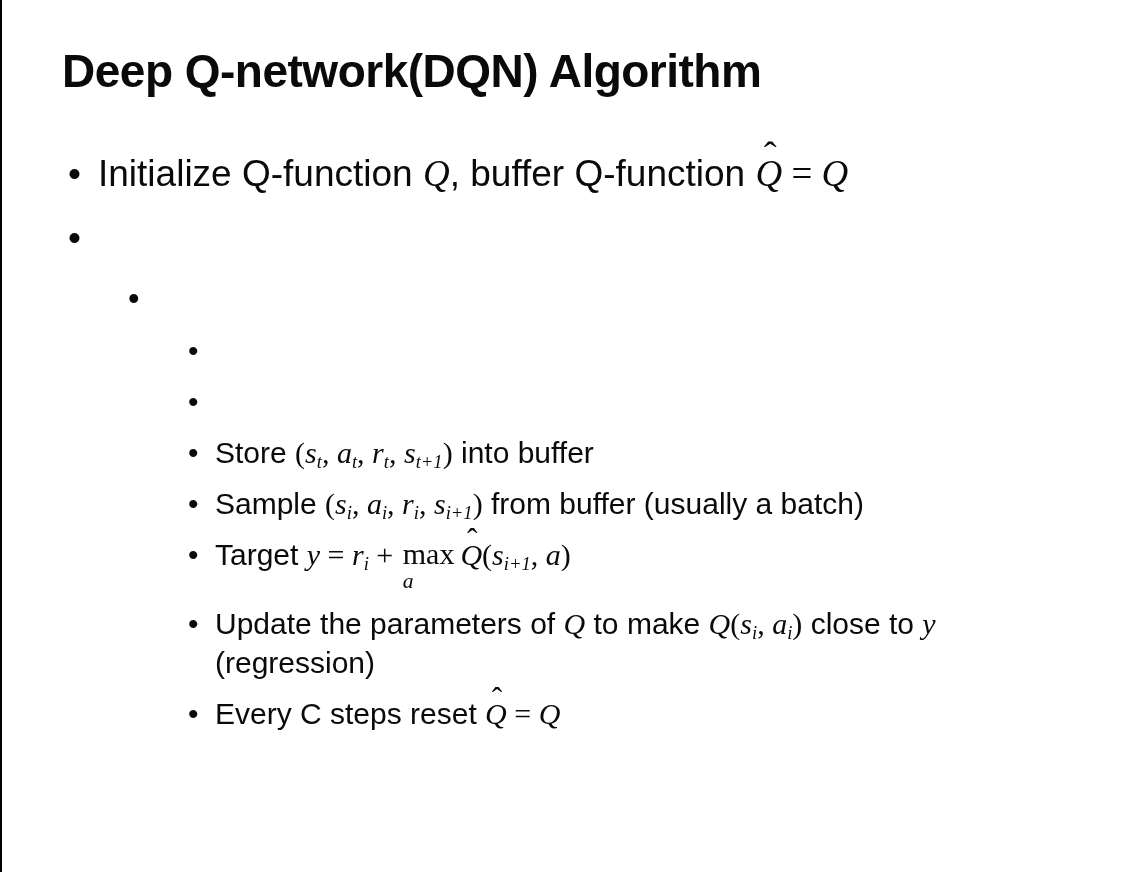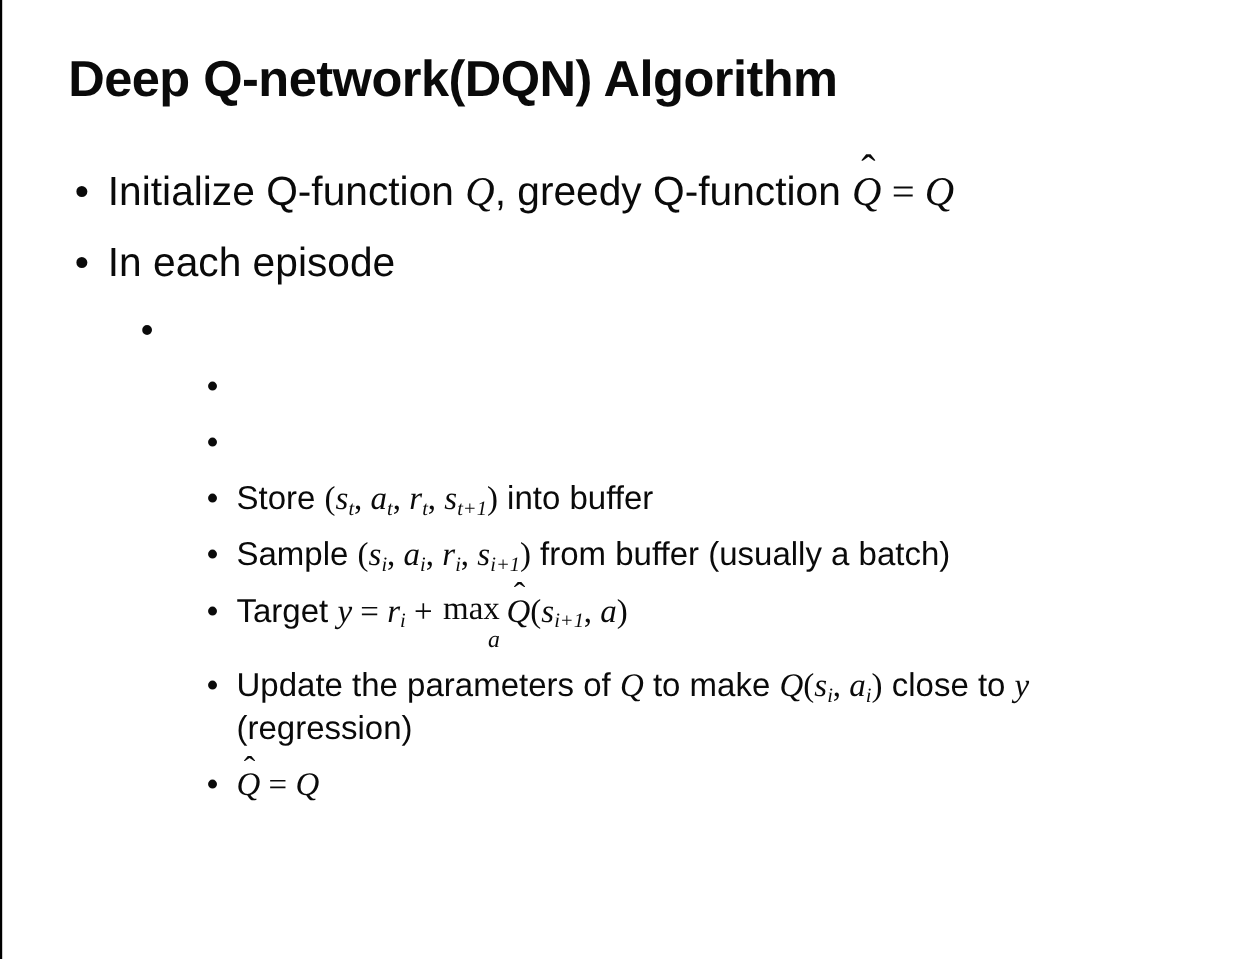--- a/index.html
+++ b/index.html
@@ -58,42 +58,41 @@
   .mhat .hat {
     position: absolute;
     left: 55%; top: -0.36em;
     transform: translateX(-50%);
     font-family: "Liberation Serif", serif;
     font-size: 1.05em;
     line-height: 1;
   }
   .mx {
     display: inline-block;
-    text-align: right;
+    text-align: left;
     vertical-align: -0.75em;
     line-height: 1;
     margin: 0 6px 0 2px;
   }
   .mx .mxo { display: block; line-height: 1.05; }
   .mx .mxu { display: block; line-height: 1.05; font-size: 0.72em; }
 </style>
 </head>
 <body>
 
 <div class="slide">
   <div class="edge-left"></div>
   <h1 class="title">Deep Q-network(DQN) Algorithm</h1>
   <div class="content">
       <div class="bullet lvl1">
         <span class="dot">•</span>
-        <span class="txt"><span class="pt">Initialize Q-function </span><span class="mi">Q</span><span class="pt">, greedy Q-function </span><span class="mhat"><span class="hat">ˆ</span><span class="mi">Q</span></span><span class="mr"> = </span><span class="mi">Q</span></span>
+        <span class="txt"><span class="pt">Initialize Q-function </span><span class="mi">Q</span><span class="pt">, buffer Q-function </span><span class="mhat"><span class="hat">ˆ</span><span class="mi">Q</span></span><span class="mr"> = </span><span class="mi">Q</span></span>
       </div>
       <div class="bullet lvl1">
         <span class="dot">•</span>
-        <span class="txt"><span class="pt">In each episode</span></span>
       </div>
       <div class="bullet lvl2">
         <span class="dot">•</span>
       </div>
       <div class="bullet lvl3">
         <span class="dot">•</span>
       </div>
       <div class="bullet lvl3">
         <span class="dot">•</span>
       </div>
@@ -108,16 +107,16 @@
       <div class="bullet lvl3">
         <span class="dot">•</span>
         <span class="txt"><span class="pt">Target </span><span class="mi">y</span><span class="mr"> = </span><span class="mi">r<sub class="msub">i</sub></span><span class="mr"> + </span><span class="mx"><span class="mxo mr">max</span><span class="mxu mi">a</span></span><span class="mhat"><span class="hat">ˆ</span><span class="mi">Q</span></span><span class="mr">(</span><span class="mi">s<sub class="msub">i+1</sub></span><span class="mr">, </span><span class="mi">a</span><span class="mr">)</span></span>
       </div>
       <div class="bullet lvl3">
         <span class="dot">•</span>
         <span class="txt"><span class="pt">Update the parameters of </span><span class="mi">Q</span><span class="pt"> to make </span><span class="mi">Q</span><span class="mr">(</span><span class="mi">s<sub class="msub">i</sub></span><span class="mr">, </span><span class="mi">a<sub class="msub">i</sub></span><span class="mr">)</span><span class="pt"> close to </span><span class="mi">y</span><span class="pt"> (regression)</span></span>
       </div>
       <div class="bullet lvl3">
         <span class="dot">•</span>
-        <span class="txt"><span class="mhat"><span class="hat">ˆ</span><span class="mi">Q</span></span><span class="mr"> = </span><span class="mi">Q</span></span>
+        <span class="txt"><span class="pt">Every C steps reset </span><span class="mhat"><span class="hat">ˆ</span><span class="mi">Q</span></span><span class="mr"> = </span><span class="mi">Q</span></span>
       </div>
     </div>
 </div>
 
 </body></html>

